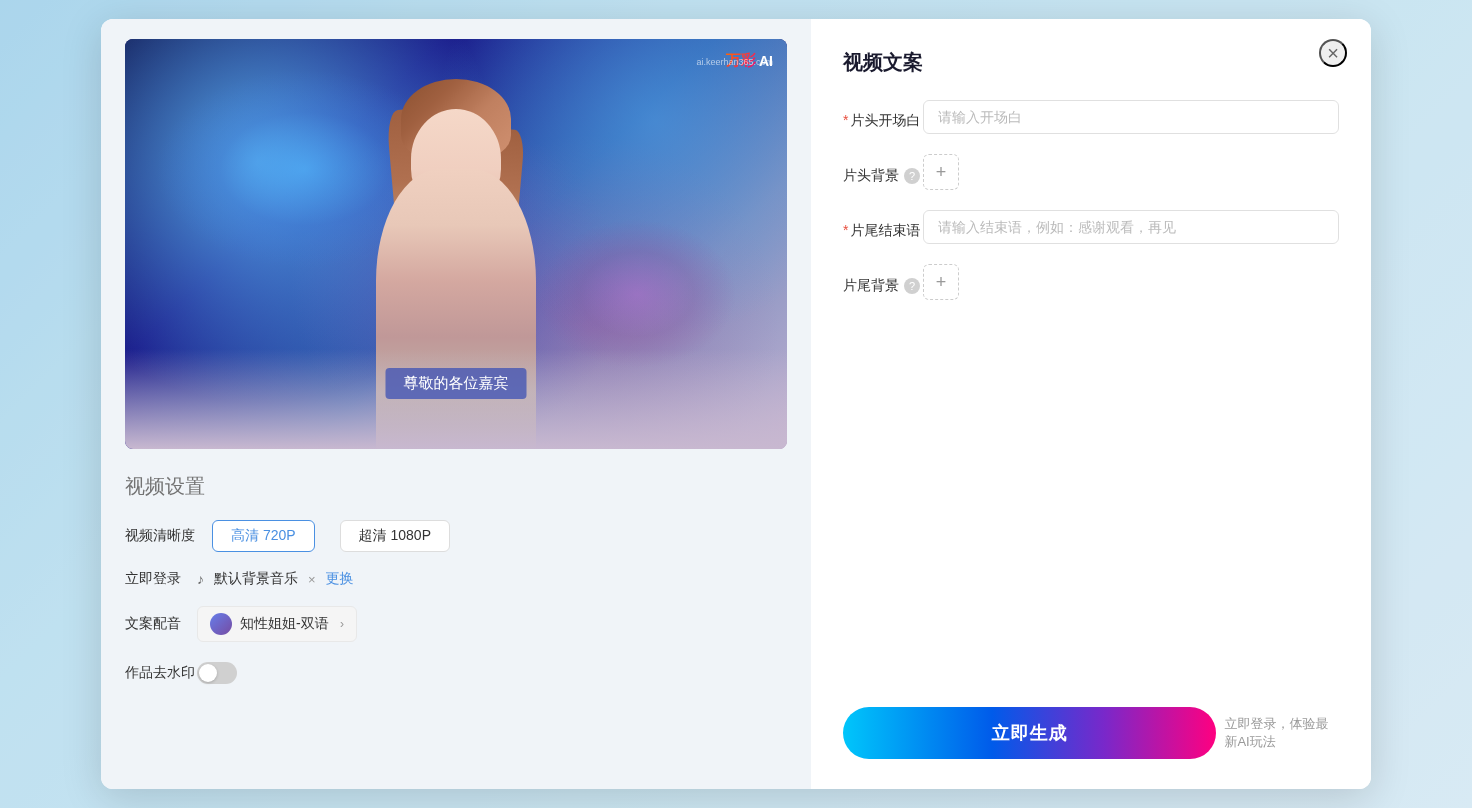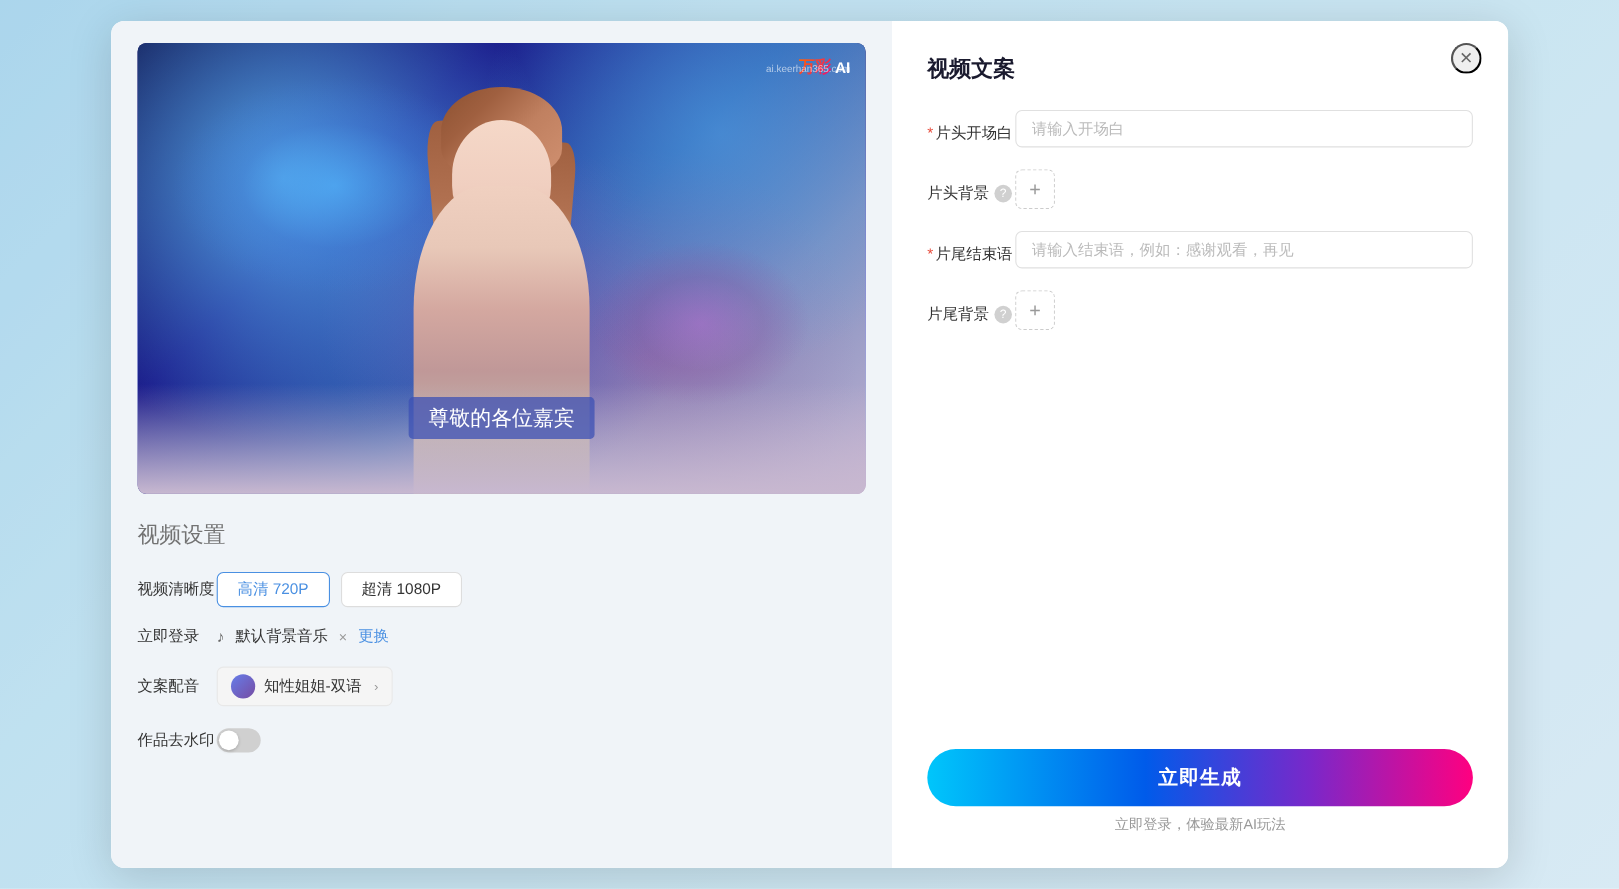--- a/index.html
+++ b/index.html
@@ -185,21 +185,21 @@
     
     .subtitle-banner {
       position: absolute;
       bottom: 50px;
       left: 50%;
       transform: translateX(-50%);
       background: rgba(60, 80, 180, 0.75);
       color: #fff;
       padding: 6px 18px;
       border-radius: 4px;
-      font-size: 19px;
+      font-size: 15px;
       white-space: nowrap;
     }
 
     
     .video-bottom-gradient {
       position: absolute;
       bottom: 0; left: 0; right: 0;
       height: 100px;
       background: linear-gradient(0deg, #c8b8d0 0%, transparent 100%);
     }
@@ -236,20 +236,21 @@
     }
 
     .quality-btn {
       padding: 6px 18px;
       border-radius: 6px;
       font-size: 14px;
       cursor: pointer;
       border: 1px solid #ddd;
       background: #fff;
       color: #333;
+      margin-left: 15px;
     }
 
     .quality-btn.active {
       background: #fff;
       border: 1.5px solid #4a90e2;
       color: #4a90e2;
       font-weight: 500;
     }
 
     .music-control {
@@ -462,21 +463,21 @@
 
     .background-field {
       display: flex;
       align-items: center;
     }
 
     
     .generate-section {
       margin-top: 20px;
       display: flex;
-      flex-direction: column;
+      flex-direction: row;
       align-items: center;
       gap: 8px;
     }
 
     .generate-btn {
       width: 100%;
       padding: 14px;
       background: linear-gradient(90deg, #00c6fb 0%, #005bea 40%, #7928ca 70%, #ff0080 100%);
       border: none;
       border-radius: 28px;

